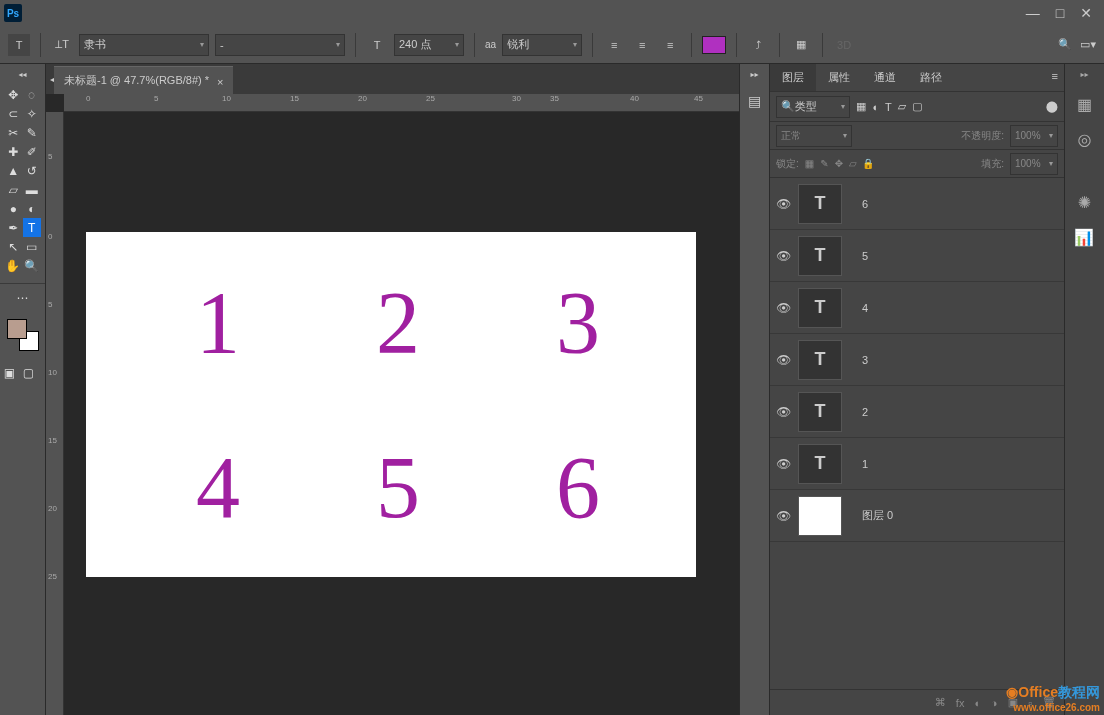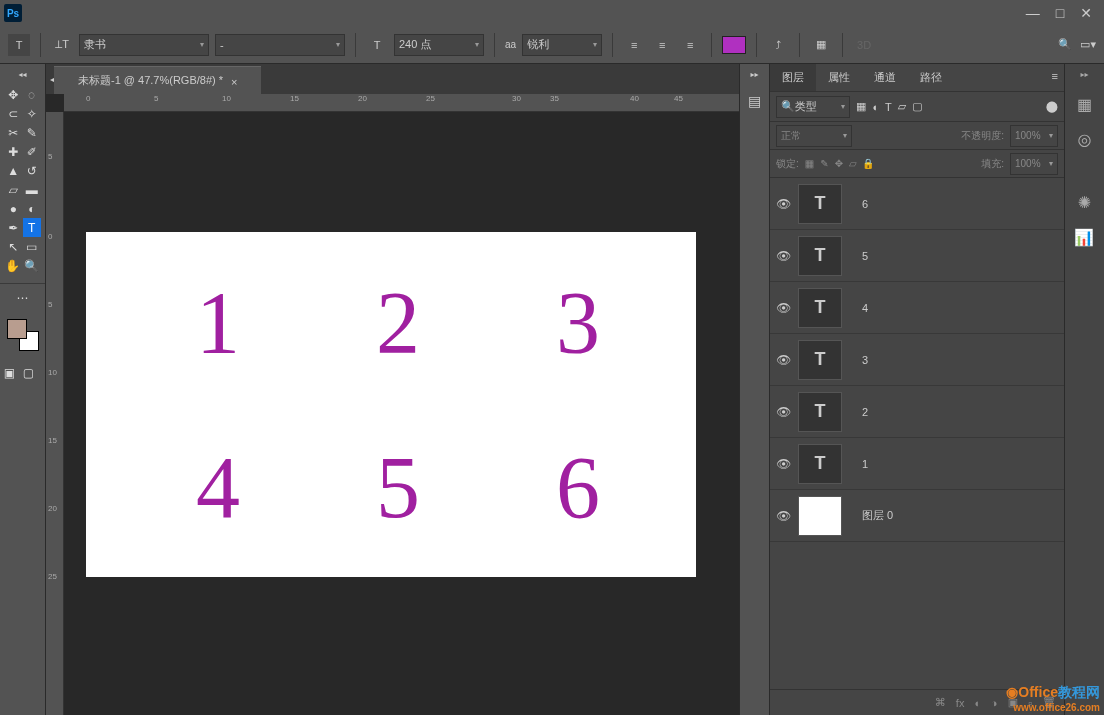--- a/index.html
+++ b/index.html
@@ -25,21 +25,21 @@
 .tool-row { display:flex; }
 .tool { width:19px; height:19px; display:flex; align-items:center; justify-content:center; font-size:12px; color:#ddd; position:relative; }
 .tool.active { background:#1473e6; color:#fff; }
 .swatches { padding:8px 4px; }
 .fg-bg { position:relative; width:32px; height:32px; margin:4px auto; }
 .fg { width:20px; height:20px; background:#b89d8f; border:1px solid #000; position:absolute; top:0; left:0; z-index:2; }
 .bg { width:20px; height:20px; background:#fff; border:1px solid #000; position:absolute; bottom:0; right:0; }
 .canvas-area { flex:1; background:#282828; display:flex; flex-direction:column; position:relative; }
 .tab-bar { height:30px; background:#3a3a3a; display:flex; align-items:flex-end; }
 .tab-bar .pin { width:8px; padding:0 4px; align-self:center; font-size:8px; }
-.doc-tab { background:#535353; padding:6px 24px; border-top:1px solid #666; display:flex; gap:8px; align-items:flex-end; font-size:11px; }
+.doc-tab { background:#535353; padding:6px 10px; border-top:1px solid #666; display:flex; gap:8px; align-items:flex-end; font-size:11px; }
 .ruler-h { height:18px; background:#535353; border-bottom:1px solid #333; margin-left:18px; position:relative; font-size:8px; color:#aaa; }
 .ruler-h .tick { position:absolute; top:0; }
 .canvas-wrap { flex:1; display:flex; }
 .ruler-v { width:18px; background:#535353; border-right:1px solid #333; position:relative; font-size:8px; color:#aaa; }
 .ruler-v .tick { position:absolute; left:2px; writing-mode:horizontal-tb; }
 .viewport { flex:1; background:#282828; position:relative; overflow:hidden; }
 .canvas { position:absolute; left:22px; top:120px; width:610px; height:345px; background:#fff; }
 .canvas-text { position:absolute; font-family:"SimSun",serif; font-size:88px; color:#a020a0; }
 .status { height:22px; background:#535353; border-top:1px solid #333; display:flex; align-items:center; padding:0 10px; gap:24px; font-size:11px; }
 .right-rail { width:30px; background:#535353; border-left:1px solid #2a2a2a; padding-top:6px; display:flex; flex-direction:column; align-items:center; gap:14px; }
@@ -82,21 +82,21 @@
   <div class="sep"></div>
   <div class="tool-icon">⟂T</div>
   <div class="dropdown" style="width:130px">
       <span>隶书</span>
     </div>
   <div class="dropdown" style="width:130px">
       <span>-</span>
     </div>
   <div class="sep"></div>
   <div class="tool-icon">T</div>
-  <div class="dropdown" style="width:90px">
+  <div class="dropdown" style="width:70px">
       <span>240 点</span>
     </div>
   <div class="sep"></div>
   <span style="font-size:10px">aa</span>
   <div class="dropdown" style="width:80px">
       <span>锐利</span>
     </div>
   <div class="sep"></div>
   <div class="align-btn">≡</div>
   <div class="align-btn">≡</div>
@@ -188,21 +188,21 @@
     <div class="ruler-h">
       <span class="tick" style="left:22px">0</span>
       <span class="tick" style="left:90px">5</span>
       <span class="tick" style="left:158px">10</span>
       <span class="tick" style="left:226px">15</span>
       <span class="tick" style="left:294px">20</span>
       <span class="tick" style="left:362px">25</span>
       <span class="tick" style="left:448px">30</span>
       <span class="tick" style="left:486px">35</span>
       <span class="tick" style="left:566px">40</span>
-      <span class="tick" style="left:610px">45</span>
+      <span class="tick" style="left:630px">45</span>
     </div>
     <div class="canvas-wrap">
       <div class="ruler-v">
         <span class="tick" style="top:40px">5</span>
         <span class="tick" style="top:120px">0</span>
         <span class="tick" style="top:188px">5</span>
         <span class="tick" style="top:256px">10</span>
         <span class="tick" style="top:324px">15</span>
         <span class="tick" style="top:392px">20</span>
         <span class="tick" style="top:460px">25</span>

